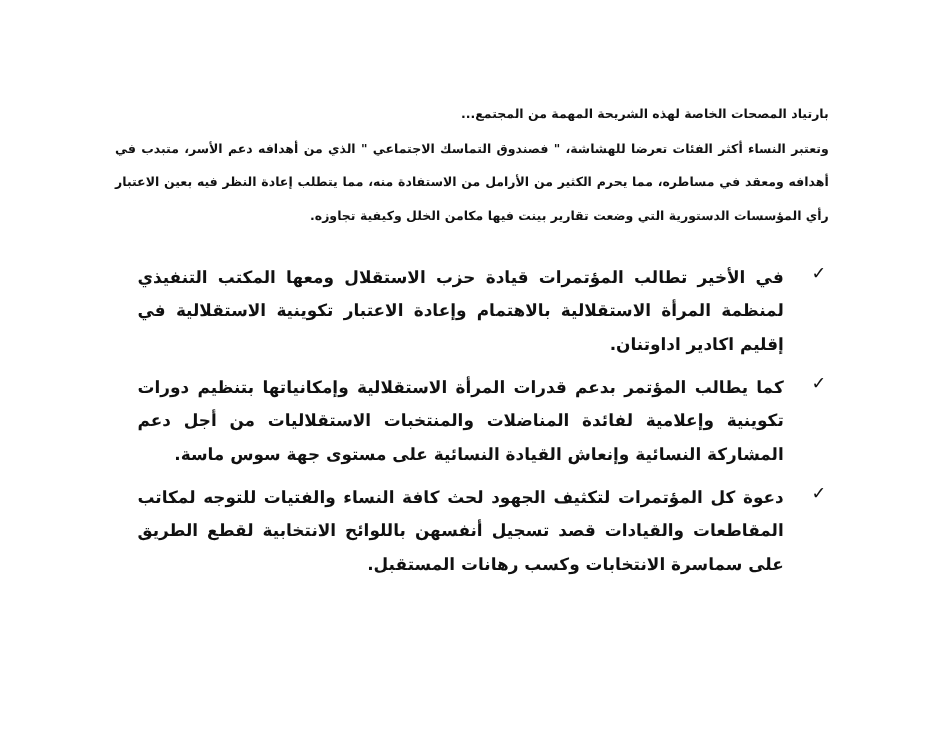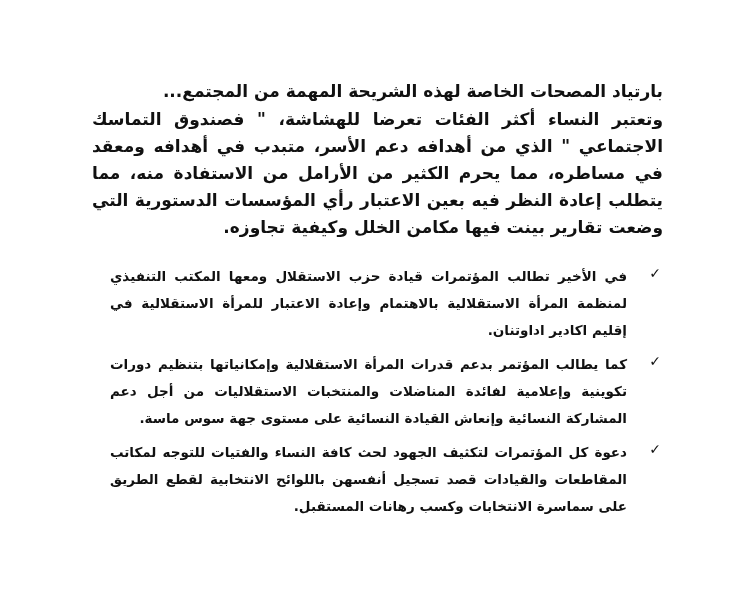--- a/index.html
+++ b/index.html
@@ -21,21 +21,21 @@
     background: #ffffff;
     box-sizing: border-box;
     padding: 78px 92px 0 92px;
   }
   .doc-body {
     direction: rtl;
     text-align: justify;
     text-align-last: right;
   }
   .para {
-    font-size: 17px;
+    font-size: 10px;
     font-weight: bold;
     line-height: 27px;
     letter-spacing: 0px;
     margin: 0;
     direction: rtl;
     text-align: justify;
     text-justify: inter-word;
   }
   .para-first {
     text-align: right;
@@ -86,21 +86,21 @@
 <div class="page">
   <div class="doc-body">
 
     <p class="para para-first">بارتياد المصحات الخاصة لهذه الشريحة المهمة من المجتمع...</p>
 
     <p class="para para-block">وتعتبر النساء أكثر الفئات تعرضا للهشاشة، " فصندوق التماسك الاجتماعي "  الذي من أهدافه دعم الأسر، متبدب في أهدافه  ومعقد في مساطره، مما يحرم الكثير من الأرامل من الاستفادة منه، مما يتطلب إعادة النظر فيه بعين الاعتبار رأي المؤسسات الدستورية التي وضعت تقارير بينت فيها مكامن الخلل وكيفية تجاوزه.</p>
 
     <ul class="list">
       <li class="list-item">
         <span class="check-icon">✓</span>
-        <span class="item-text">في الأخير تطالب المؤتمرات قيادة حزب الاستقلال ومعها المكتب التنفيذي لمنظمة المرأة الاستقلالية بالاهتمام وإعادة الاعتبار للمرأة الاستقلالية في إقليم اكادير اداوتنان.</span>
+        <span class="item-text">في الأخير تطالب المؤتمرات قيادة حزب الاستقلال ومعها المكتب التنفيذي لمنظمة المرأة الاستقلالية بالاهتمام وإعادة الاعتبار تكوينية الاستقلالية في إقليم اكادير اداوتنان.</span>
       </li>
       <li class="list-item">
         <span class="check-icon">✓</span>
         <span class="item-text">كما يطالب المؤتمر بدعم قدرات المرأة الاستقلالية وإمكانياتها بتنظيم دورات تكوينية وإعلامية لفائدة المناضلات والمنتخبات الاستقلاليات من أجل دعم المشاركة النسائية وإنعاش القيادة النسائية على مستوى جهة سوس ماسة.</span>
       </li>
       <li class="list-item">
         <span class="check-icon">✓</span>
         <span class="item-text">دعوة كل المؤتمرات لتكثيف الجهود لحث كافة النساء والفتيات للتوجه لمكاتب المقاطعات والقيادات قصد تسجيل أنفسهن باللوائح الانتخابية لقطع الطريق على سماسرة الانتخابات وكسب رهانات المستقبل.</span>
       </li>
     </ul>

